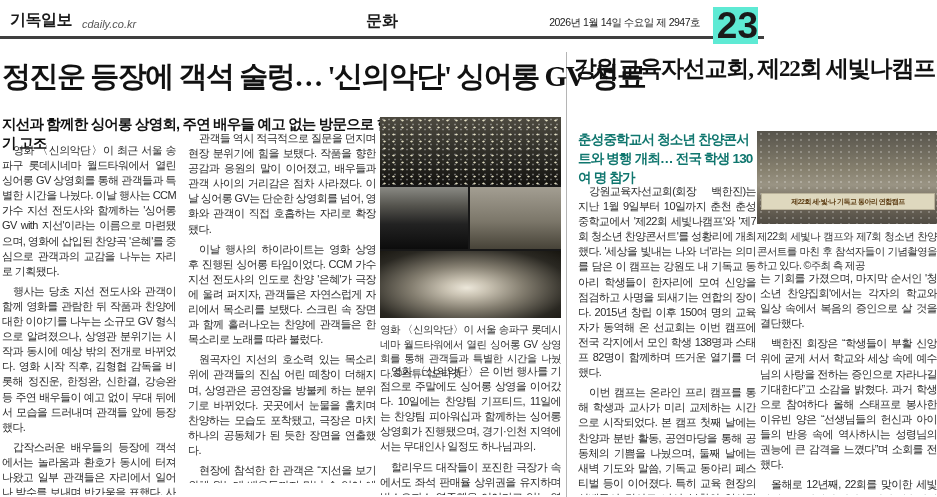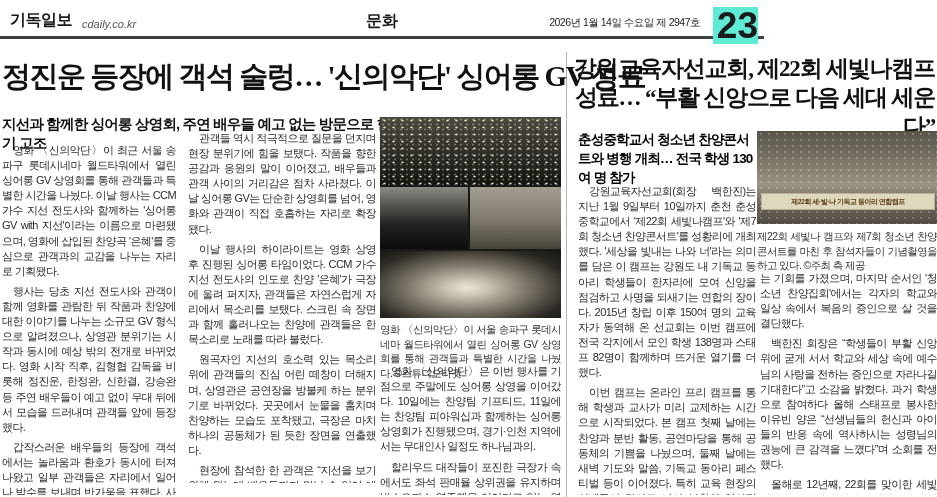--- a/index.html
+++ b/index.html
@@ -46,21 +46,21 @@
   .cell-speaker{top:134px;height:67px;
     background:radial-gradient(ellipse at 48% 55%,#ece7da 0%,#c9c2b2 16%,#847e70 42%,#2a2822 78%,#17150f 100%);}
   .l-caption{position:absolute;left:380px;top:322px;width:181px;}
   .l-col3{position:absolute;left:380px;top:364px;width:181px;height:131px;overflow:hidden;}
 
   
   .r-headline{position:absolute;left:572px;top:54px;width:363px;text-align:right;
               font-family:Liberation Serif, serif;font-size:23px;line-height:29px;
               font-weight:bold;letter-spacing:-1.2px;color:#111;}
   .r-subhead{position:absolute;left:578px;top:130px;width:178px;font-size:13.5px;font-weight:bold;
-             line-height:19px;letter-spacing:-0.8px;color:#000000;}
+             line-height:19px;letter-spacing:-0.8px;color:#0f766e;}
   .r-photo{position:absolute;left:757px;top:131px;width:180px;height:93px;
     background:
       radial-gradient(rgba(255,255,255,.28) .7px,transparent 1.6px),
       linear-gradient(180deg,#56534b 0%,#87816f 42%,#9a9484 58%,#6e6759 78%,#514c44 100%);
     background-size:8px 6px,100% 100%;}
   .r-photo .banner{position:absolute;left:4px;bottom:14px;width:172px;height:15px;background:#ded8be;
     border:1px solid #b9b29a;display:flex;align-items:center;justify-content:center;
     font-size:7px;letter-spacing:-0.5px;color:#5a3a10;font-weight:bold;white-space:nowrap;overflow:hidden;}
   .r-caption{position:absolute;left:757px;top:229px;width:180px;}
   .r-col1{position:absolute;left:578px;top:184px;width:178px;height:311px;overflow:hidden;}
@@ -106,21 +106,20 @@
 
   <div class="l-col3 bodytext">
     <div>
         <p class="para">영화 〈신의악단〉은 이번 행사를 기점으로 주말에도 싱어롱 상영을 이어갔다. 10일에는 찬양팀 기프티드, 11일에는 찬양팀 피아워십과 함께하는 싱어롱 상영회가 진행됐으며, 경기·인천 지역에서는 무대인사 일정도 하나님과의.</p>
       </div>
     <p class="para"><span>할리우드 대작들이 포진한 극장가 속에서도 좌석 판매율 상위권을 유지하며 박스오피스 역주행을 이어가고 있는 영화 〈신의악단〉은 현재 전국 극장에서 상영 중이다.</span></p>
   </div>
 
   <div class="r-headline">
     <div>강원교육자선교회, 제22회 세빛나캠프</div>
-    <div>성료… “부활 신앙으로 다음 세대 세운다”</div>
   </div>
   <div class="r-subhead">춘성중학교서 청소년 찬양콘서트와 병행 개최… 전국 학생 130여 명 참가</div>
 
   <div class="r-photo">
     <div class="banner">제22회 세·빛·나 기독교 동아리 연합캠프</div>
   </div>
   <div class="r-caption caption">제22회 세빛나 캠프와 제7회 청소년 찬양콘서트를 마친 후 참석자들이 기념촬영을 하고 있다. ©주최 측 제공</div>
 
   <div class="r-col1 bodytext">
       <p class="para">강원교육자선교회(회장 백한진)는 지난 1월 9일부터 10일까지 춘천 춘성중학교에서 '제22회 세빛나캠프'와 '제7회 청소년 찬양콘서트'를 성황리에 개최했다. '세상을 빛내는 나와 너'라는 의미를 담은 이 캠프는 강원도 내 기독교 동아리 학생들이 한자리에 모여 신앙을 점검하고 사명을 되새기는 연합의 장이다. 2015년 창립 이후 150여 명의 교육자가 동역해 온 선교회는 이번 캠프에 전국 각지에서 모인 학생 138명과 스태프 82명이 함께하며 뜨거운 열기를 더했다.</p>

